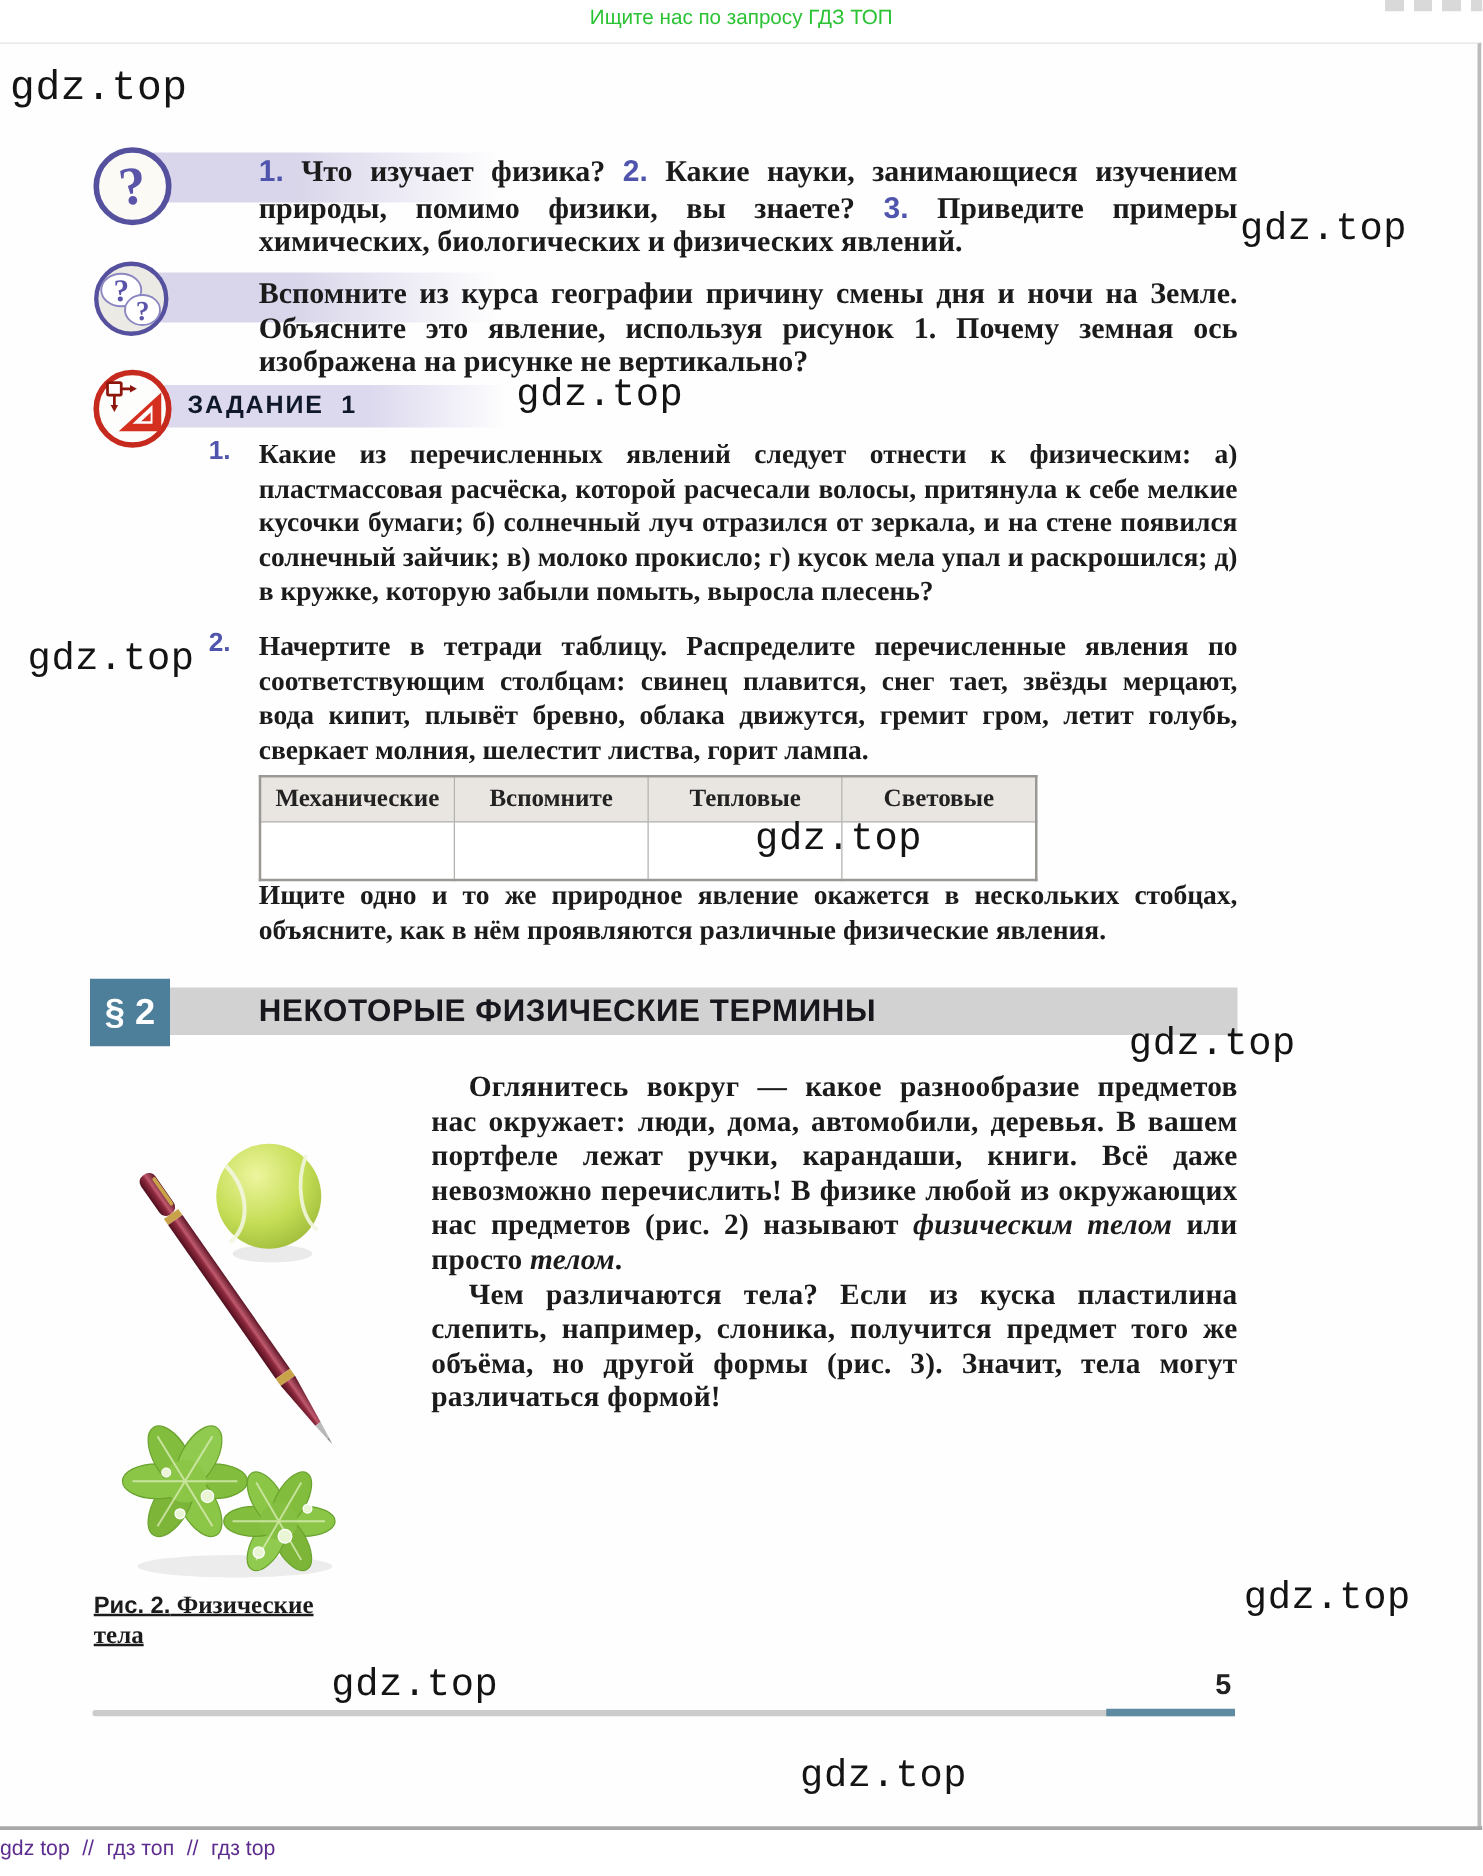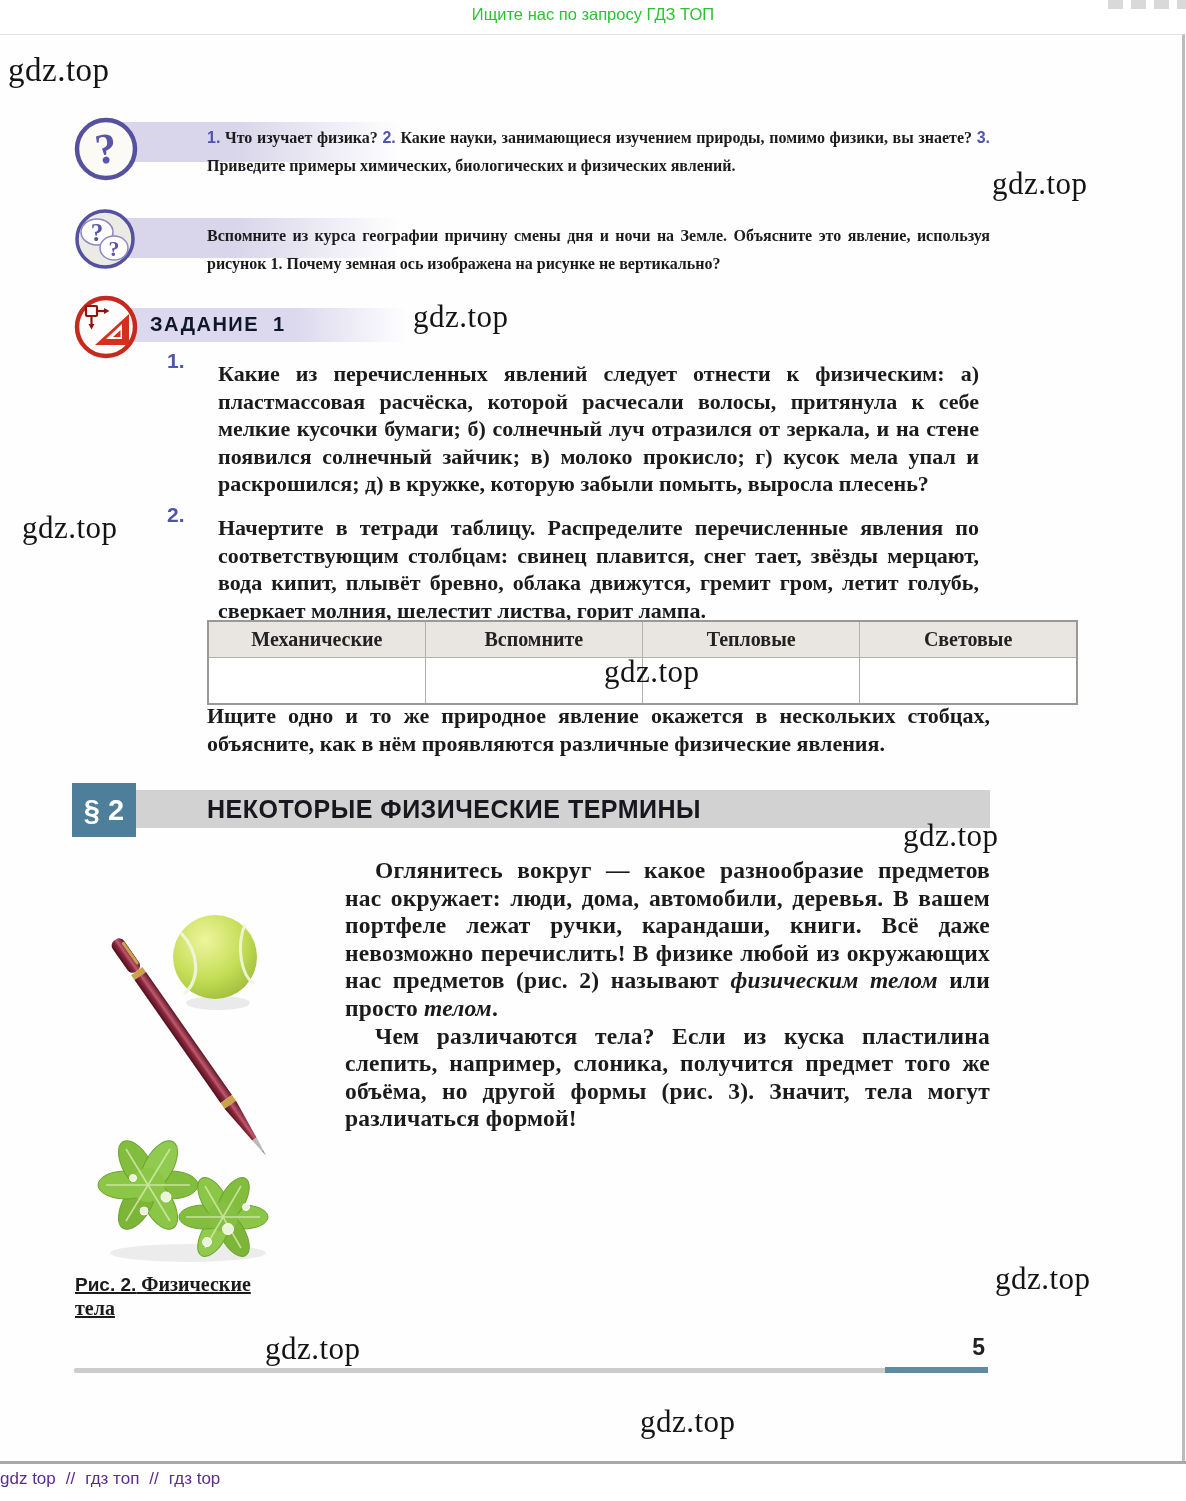--- a/index.html
+++ b/index.html
@@ -19,54 +19,54 @@
   }
   .sheet{
     position:absolute;left:0;top:34px;width:1182px;height:1427px;
     background:#fefefe;border-top:1px solid #e3e3e3;border-right:3px solid #bcbcbc;
   }
   .sheet-bottom-line{
     position:absolute;left:0;top:1461px;width:1186px;height:3px;background:#a9a9a9;
   }
   
   .wm{
-    position:absolute;font-family:Liberation Serif, serif;
+    position:absolute;font-family:Liberation Mono, monospace;
     font-size:31px;color:#141414;letter-spacing:.5px;white-space:nowrap;
   }
   
   .icon{position:absolute;}
   .ribbon{
     position:absolute;height:40px;
     background:linear-gradient(to right,#d9d5ea 0%,#d9d5ea 45%,rgba(217,213,234,0) 100%);
   }
   .qtext{
     position:absolute;left:207px;width:783px;margin:0;text-align:justify;
-    font-size:16px;line-height:27.5px;font-weight:bold;
+    font-size:24px;line-height:27.5px;font-weight:bold;
   }
   .qnum{color:#4f54ac;font-family:"Liberation Sans",sans-serif;font-weight:bold;}
   
   .task-band{
     position:absolute;left:128px;top:308px;width:278px;height:34px;
     background:linear-gradient(to right,#dcd8ee 0%,#dcd8ee 60%,rgba(220,216,238,0) 100%);
   }
   .task-title{
     position:absolute;left:150px;top:313px;
     font:bold 20px "Liberation Sans",sans-serif;color:#0f172a;
     letter-spacing:1.5px;
   }
   .task-title .tgap{display:inline-block;width:14px;}
   .task{position:absolute;left:207px;width:783px;}
   .task .tnum{
     position:absolute;left:-40px;top:0;color:#4f54ac;
     font-family:"Liberation Sans",sans-serif;font-weight:bold;font-size:21px;
   }
-  .task p{margin:11px;text-align:justify;font-size:22px;line-height:27.5px;font-weight:bold;}
+  .task p{margin:0;text-align:justify;font-size:22px;line-height:27.5px;font-weight:bold;}
   
   table.phen{
-    position:absolute;left:207px;top:620px;width:871px;
+    position:absolute;left:207px;top:620px;width:623px;
     border-collapse:collapse;table-layout:fixed;
     border:2px solid #9b9995;
   }
   table.phen th{
     background:#e9e6e2;border:1px solid #b3b1ae;height:33px;
     font:bold 20px "Liberation Serif",serif;color:#222;
   }
   table.phen td{background:#fff;border:1px solid #b3b1ae;height:43px;}
   .note{
     position:absolute;left:207px;top:702px;width:783px;margin:0;text-align:justify;

